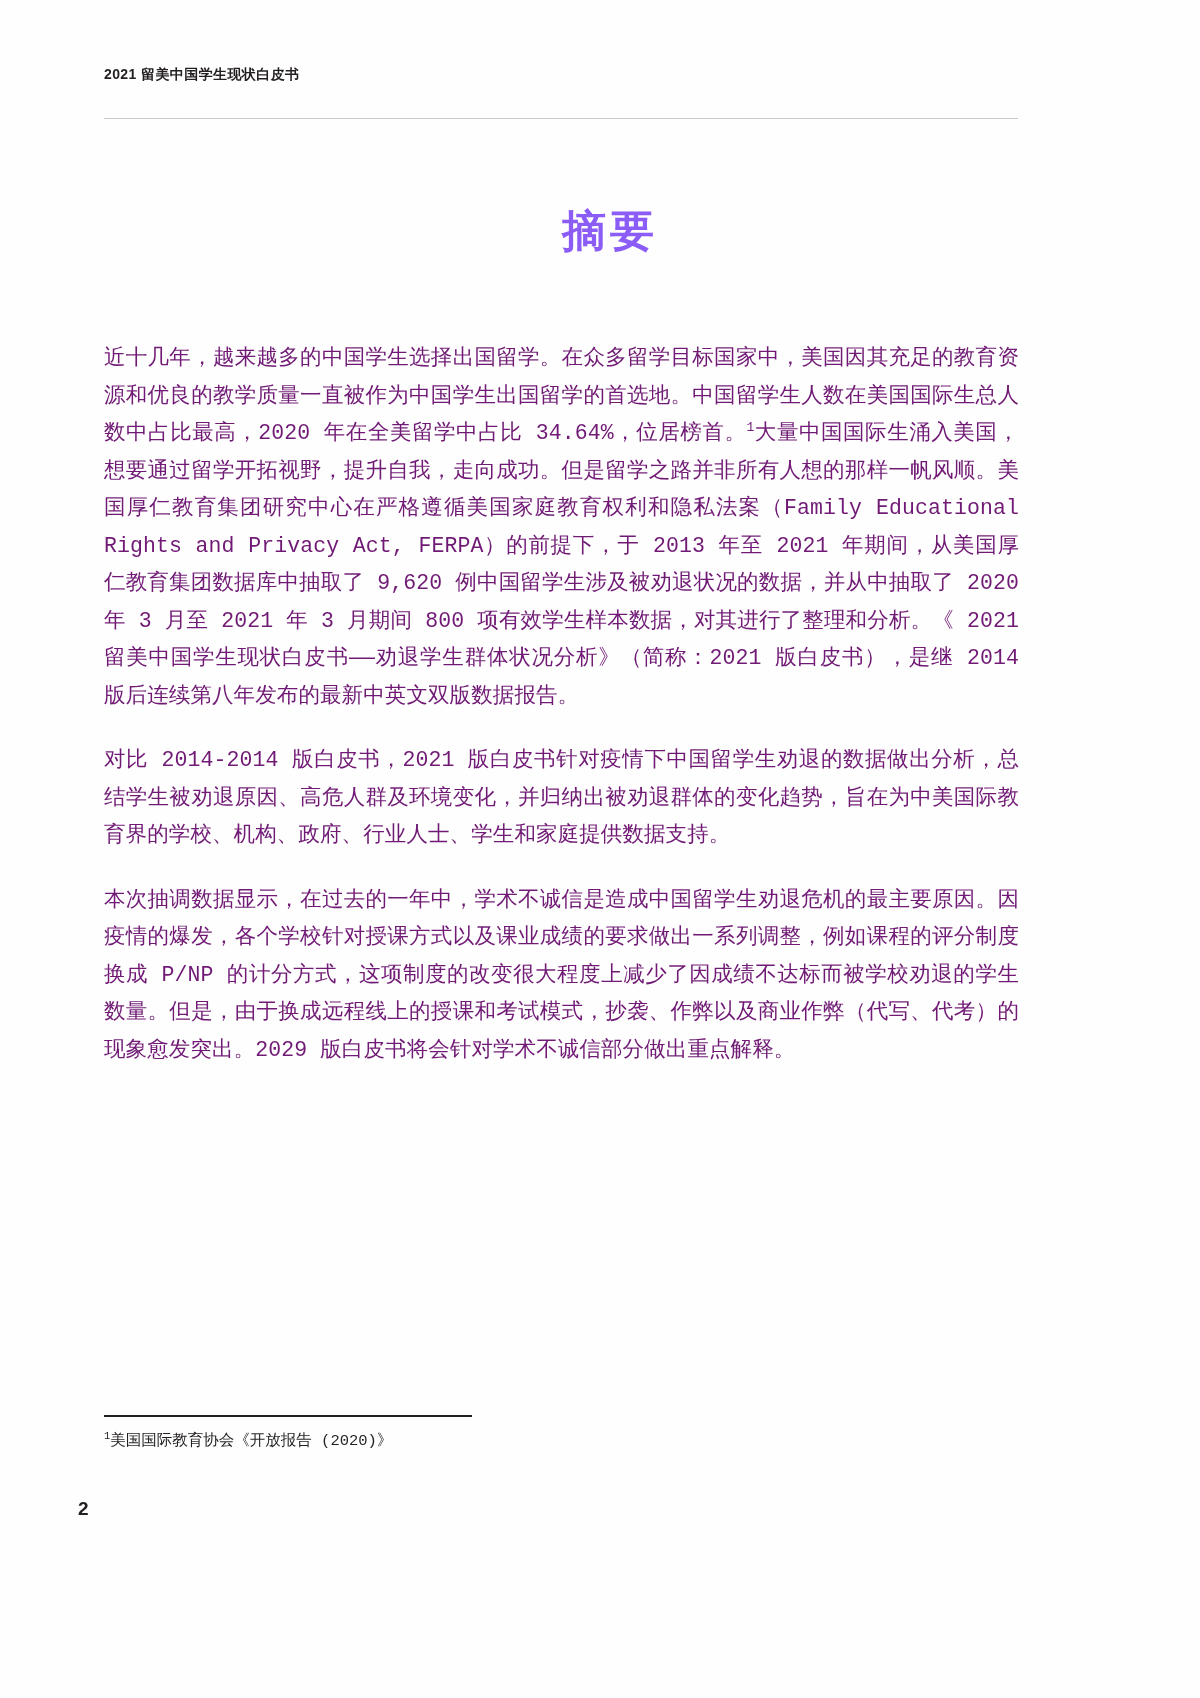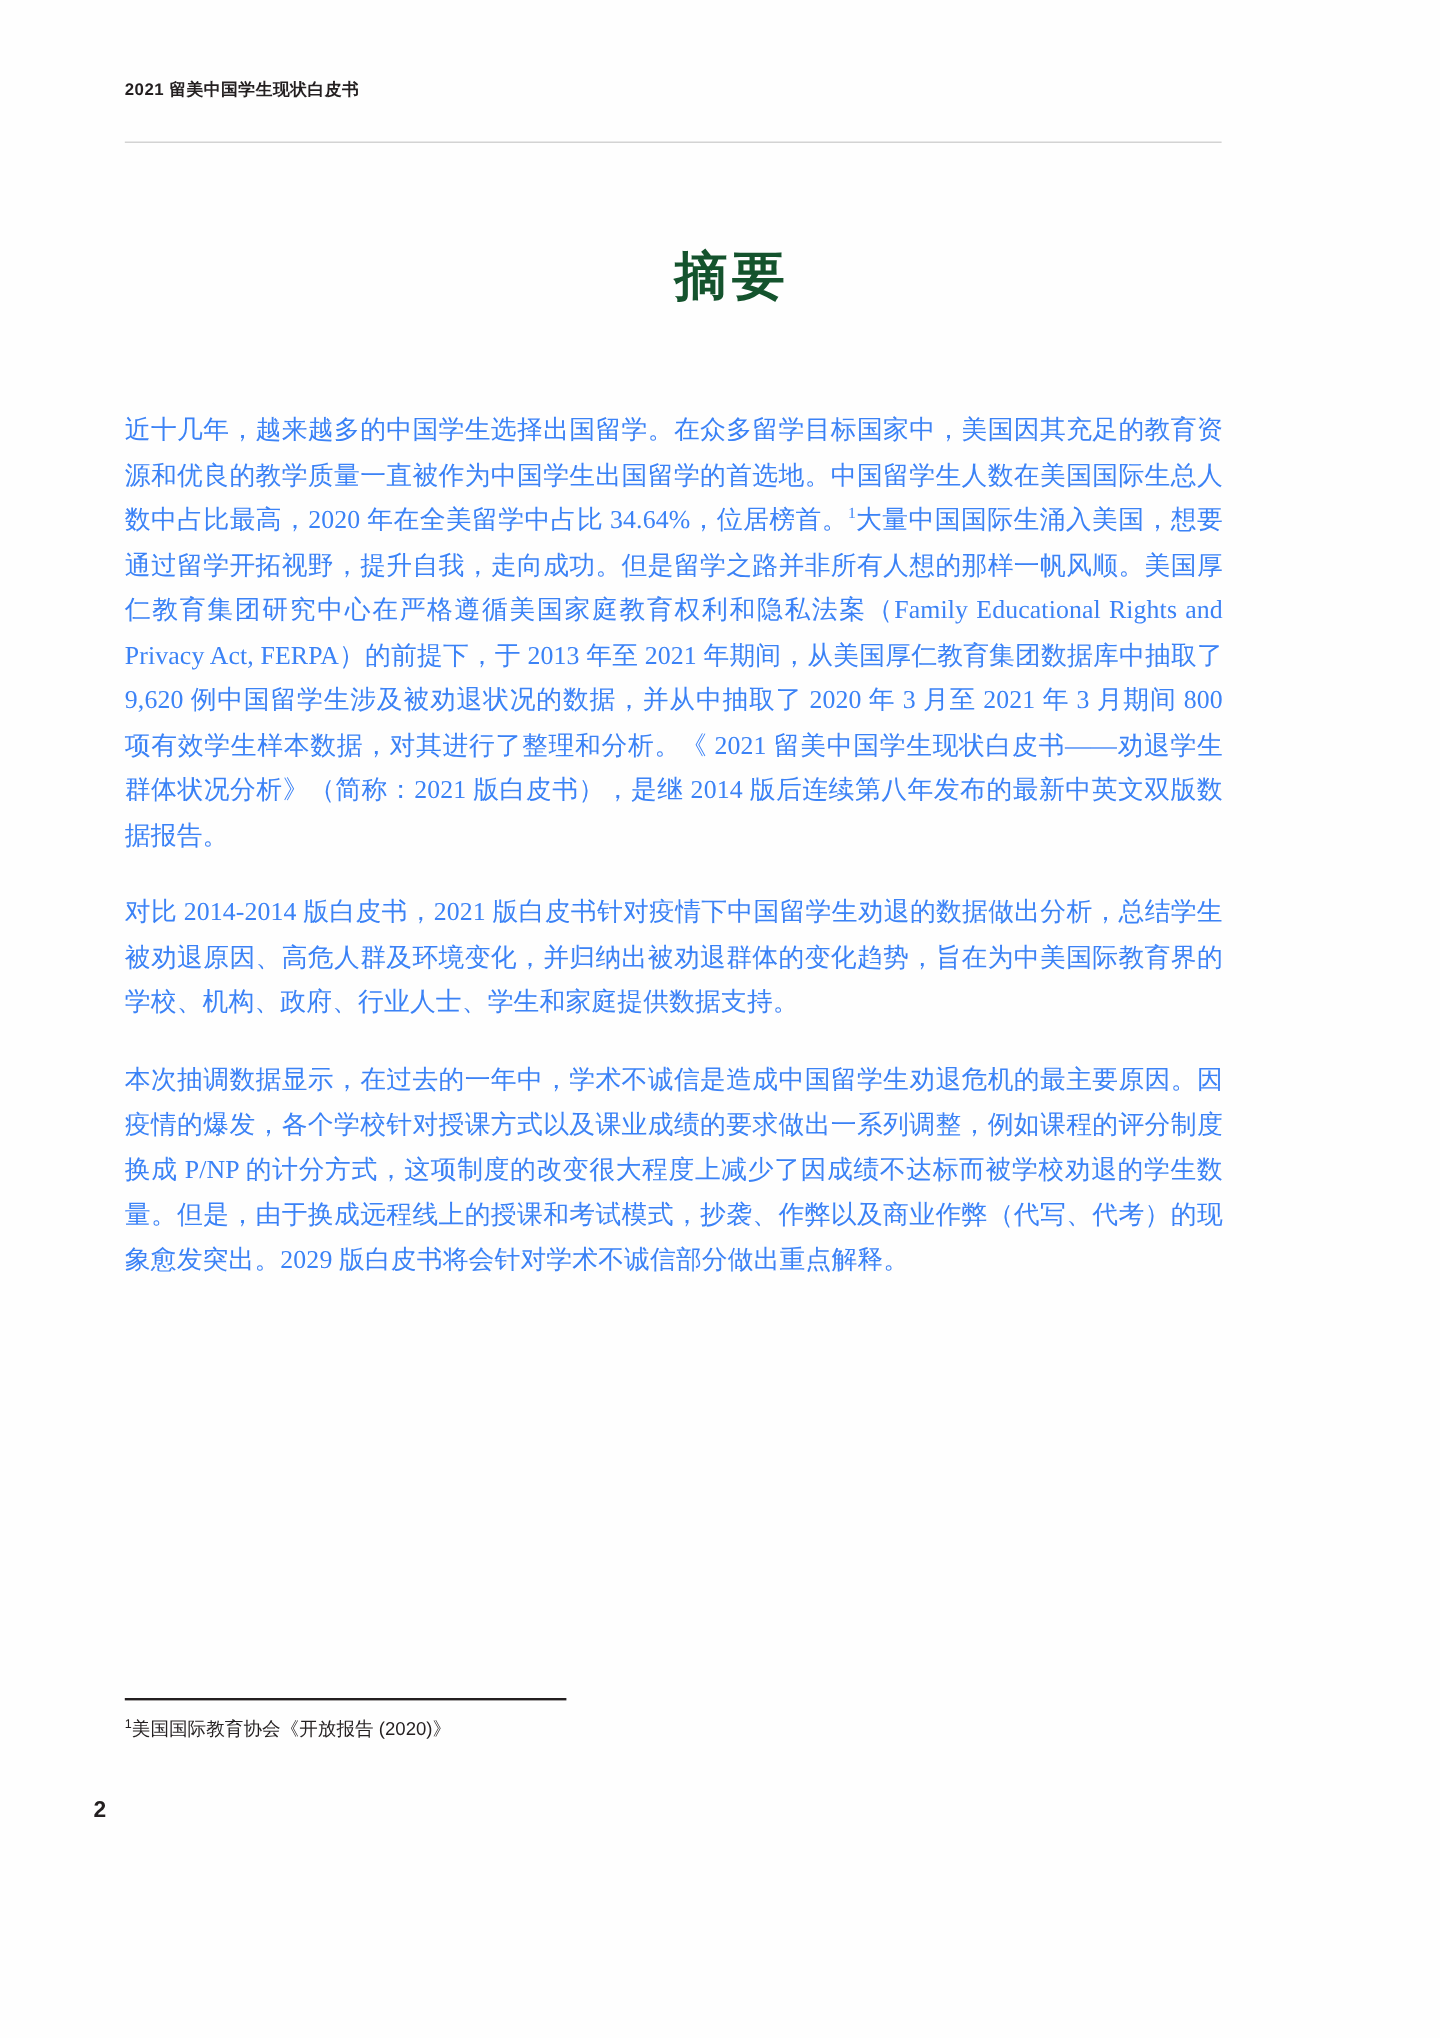--- a/index.html
+++ b/index.html
@@ -52,42 +52,42 @@
     position: absolute;
     left: 0;
     right: 0;
     top: 205px;
     text-align: center;
   }
   .section-title .title-text {
     font-family: "Liberation Sans", "DejaVu Sans", sans-serif;
     font-size: 44px;
     font-weight: 700;
-    color: #14532d;
+    color: #8b5cf6;
     letter-spacing: 4px;
     line-height: 1.2;
     padding-left: 20px;
   }
 
   
   .body-column {
     position: absolute;
     left: 104px;
     top: 340px;
     width: 916px;
   }
   .para {
     font-size: 21.5px;
     line-height: 37.5px;
     text-align: justify;
     text-justify: inter-character;
-    color: #3b82f6;
+    color: #701a75;
     margin: 0 1px 27px 0;
     letter-spacing: 0.1px;
-    font-family: Liberation Serif, serif;
+    font-family: Liberation Mono, monospace;
   }
   .para:last-child { margin-bottom: 0; }
   .para sup {
     font-size: 13px;
     vertical-align: super;
     line-height: 0;
   }
 
   
   .footnote-area {
@@ -99,21 +99,21 @@
   .footnote-rule {
     width: 368px;
     height: 2px;
     background: #231f20;
     margin-bottom: 13px;
   }
   .footnote-text {
     font-size: 15.5px;
     line-height: 1.5;
     color: #231f20;
-    font-family: Liberation Sans, sans-serif;
+    font-family: Liberation Mono, monospace;
   }
   .footnote-text sup {
     font-size: 10.5px;
     vertical-align: super;
     line-height: 0;
   }
 
   
   .page-number {
     position: absolute;

